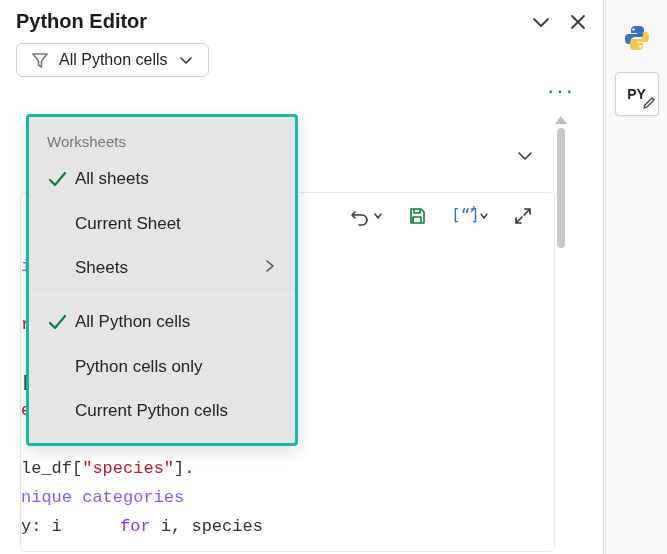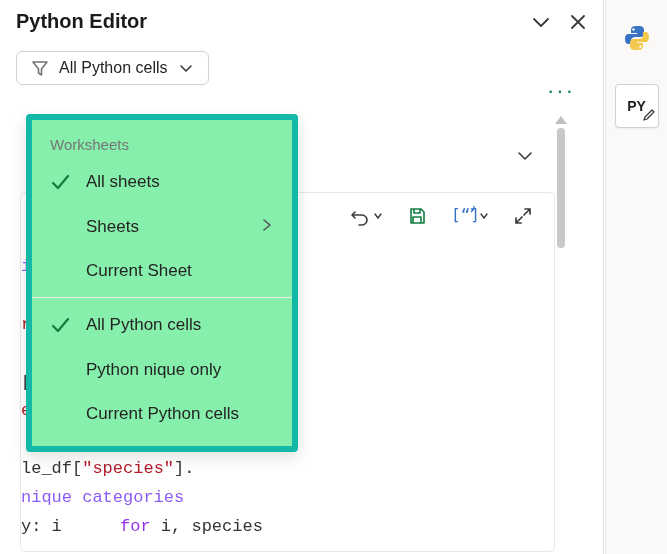--- a/index.html
+++ b/index.html
@@ -19,21 +19,21 @@
       height: 100%;
       border-right: 1px solid #e0e0e0;
       padding: 10px 16px;
       position: relative;
     }
 
     .header {
       display: flex;
       align-items: center;
       justify-content: space-between;
-      margin-bottom: 18px;
+      margin-bottom: 10px;
     }
     .title {
       font-size: 20px;
       font-weight: 600;
       color: #1b1b1b;
     }
     .header-controls {
       display: flex;
       gap: 18px;
       align-items: center;
@@ -67,41 +67,40 @@
       font-size: 22px;
       letter-spacing: 2px;
       cursor: pointer;
     }
 
     .dropdown {
       position: absolute;
       top: 114px;
       left: 26px;
       width: 272px;
-      background: #86efac;
-      border: 6px solid #14b8a6;
+      background: #e5e5e5;
+      border: 3px solid #14b8a6;
       border-radius: 4px;
       box-shadow: 0 6px 16px rgba(0,0,0,0.12);
       padding: 6px 0 10px 0;
       z-index: 10;
     }
     .dropdown-section-label {
       color: #767676;
       font-size: 15px;
       padding: 10px 18px 6px 18px;
     }
     .dropdown-item {
       display: flex;
       align-items: center;
       padding: 12px 18px 12px 14px;
       font-size: 17px;
       color: #242424;
       cursor: pointer;
       position: relative;
-      gap: 8px;
     }
     .check-slot {
       width: 28px;
       display: flex;
       align-items: center;
       justify-content: center;
       margin-right: 4px;
     }
     .dropdown-item .expand {
       margin-left: auto;
@@ -188,21 +187,21 @@
       top: 0;
       right: 0;
       width: 62px;
       height: 100%;
       background: #faf9f8;
       border-left: 1px solid #e8e8e8;
       display: flex;
       flex-direction: column;
       align-items: center;
       padding-top: 16px;
-      gap: 24px;
+      gap: 12px;
     }
     .rail-item {
       width: 44px;
       height: 44px;
       display: flex;
       align-items: center;
       justify-content: center;
       border-radius: 4px;
       cursor: pointer;
     }
@@ -313,48 +312,48 @@
       <span class="check-slot">
         <svg width="22" height="22" viewBox="0 0 22 22">
             <path d="M4 12 L9 17 L19 5" stroke="#107c41" stroke-width="2.2" fill="none" stroke-linecap="round" stroke-linejoin="round"></path>
           </svg>
       </span>
       <span>All sheets</span>
     </div>
 
     <div class="dropdown-item">
       <span class="check-slot"></span>
+      <span>Current Sheet</span>
+    </div>
+
+    <div class="dropdown-item">
+      <span class="check-slot"></span>
       <span>Sheets</span>
       <span class="expand">
         <svg width="14" height="14" viewBox="0 0 14 14">
             <path d="M4 2 L10 7 L4 12" stroke="#525252" stroke-width="1.6" fill="none" stroke-linecap="round" stroke-linejoin="round"></path>
           </svg>
       </span>
     </div>
 
-    <div class="dropdown-item">
-      <span class="check-slot"></span>
-      <span>Current Sheet</span>
-    </div>
-
     <div class="dropdown-divider"></div>
 
 
     <div class="dropdown-item">
       <span class="check-slot">
         <svg width="22" height="22" viewBox="0 0 22 22">
             <path d="M4 12 L9 17 L19 5" stroke="#107c41" stroke-width="2.2" fill="none" stroke-linecap="round" stroke-linejoin="round"></path>
           </svg>
       </span>
       <span>All Python cells</span>
     </div>
 
     <div class="dropdown-item">
       <span class="check-slot"></span>
-      <span>Python nique only</span>
+      <span>Python cells only</span>
     </div>
 
     <div class="dropdown-item">
       <span class="check-slot"></span>
       <span>Current Python cells</span>
     </div>
   </div>
 </div>
 
 <div class="right-rail">

